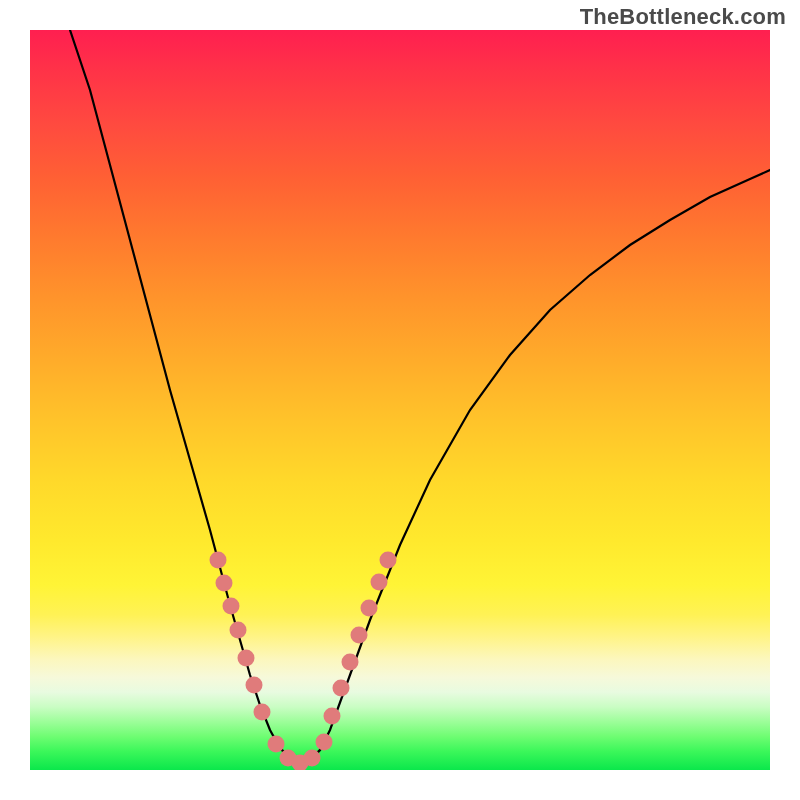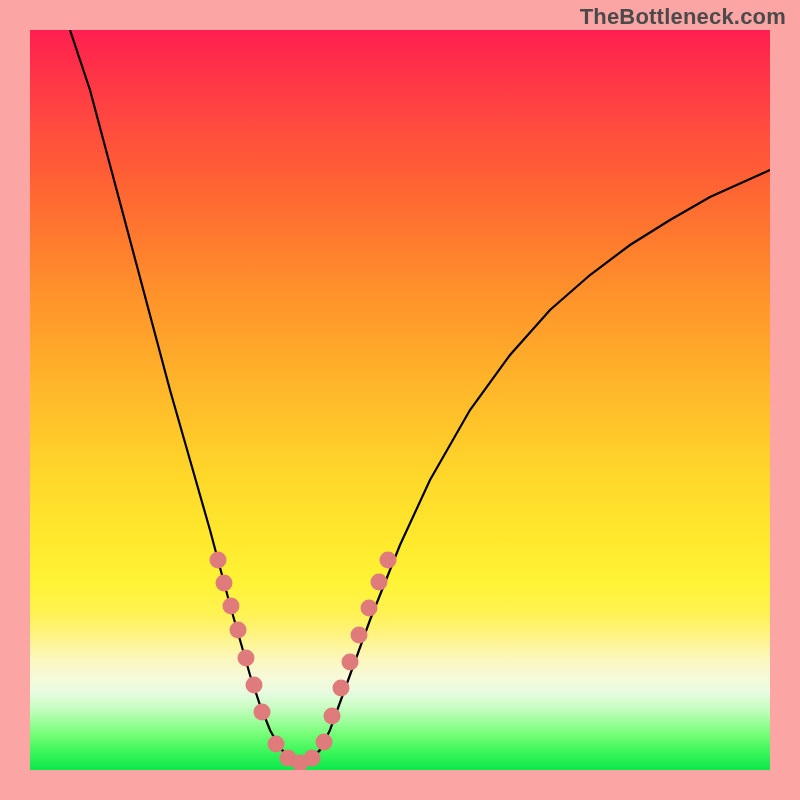--- a/index.html
+++ b/index.html
@@ -7,21 +7,21 @@
     padding: 0;
     width: 800px;
     height: 800px;
     overflow: hidden;
     font-family: Arial, Helvetica, sans-serif;
     background: #000;
   }
   .outer {
     width: 800px;
     height: 800px;
-    background: #fca5a5;
+    background: #ffffff;
     position: relative;
     text-align: right;
   }
   .watermark {
     position: absolute;
     top: 4px;
     right: 14px;
     color: #4a4a4a;
     font-size: 22px;
     font-weight: 600;

